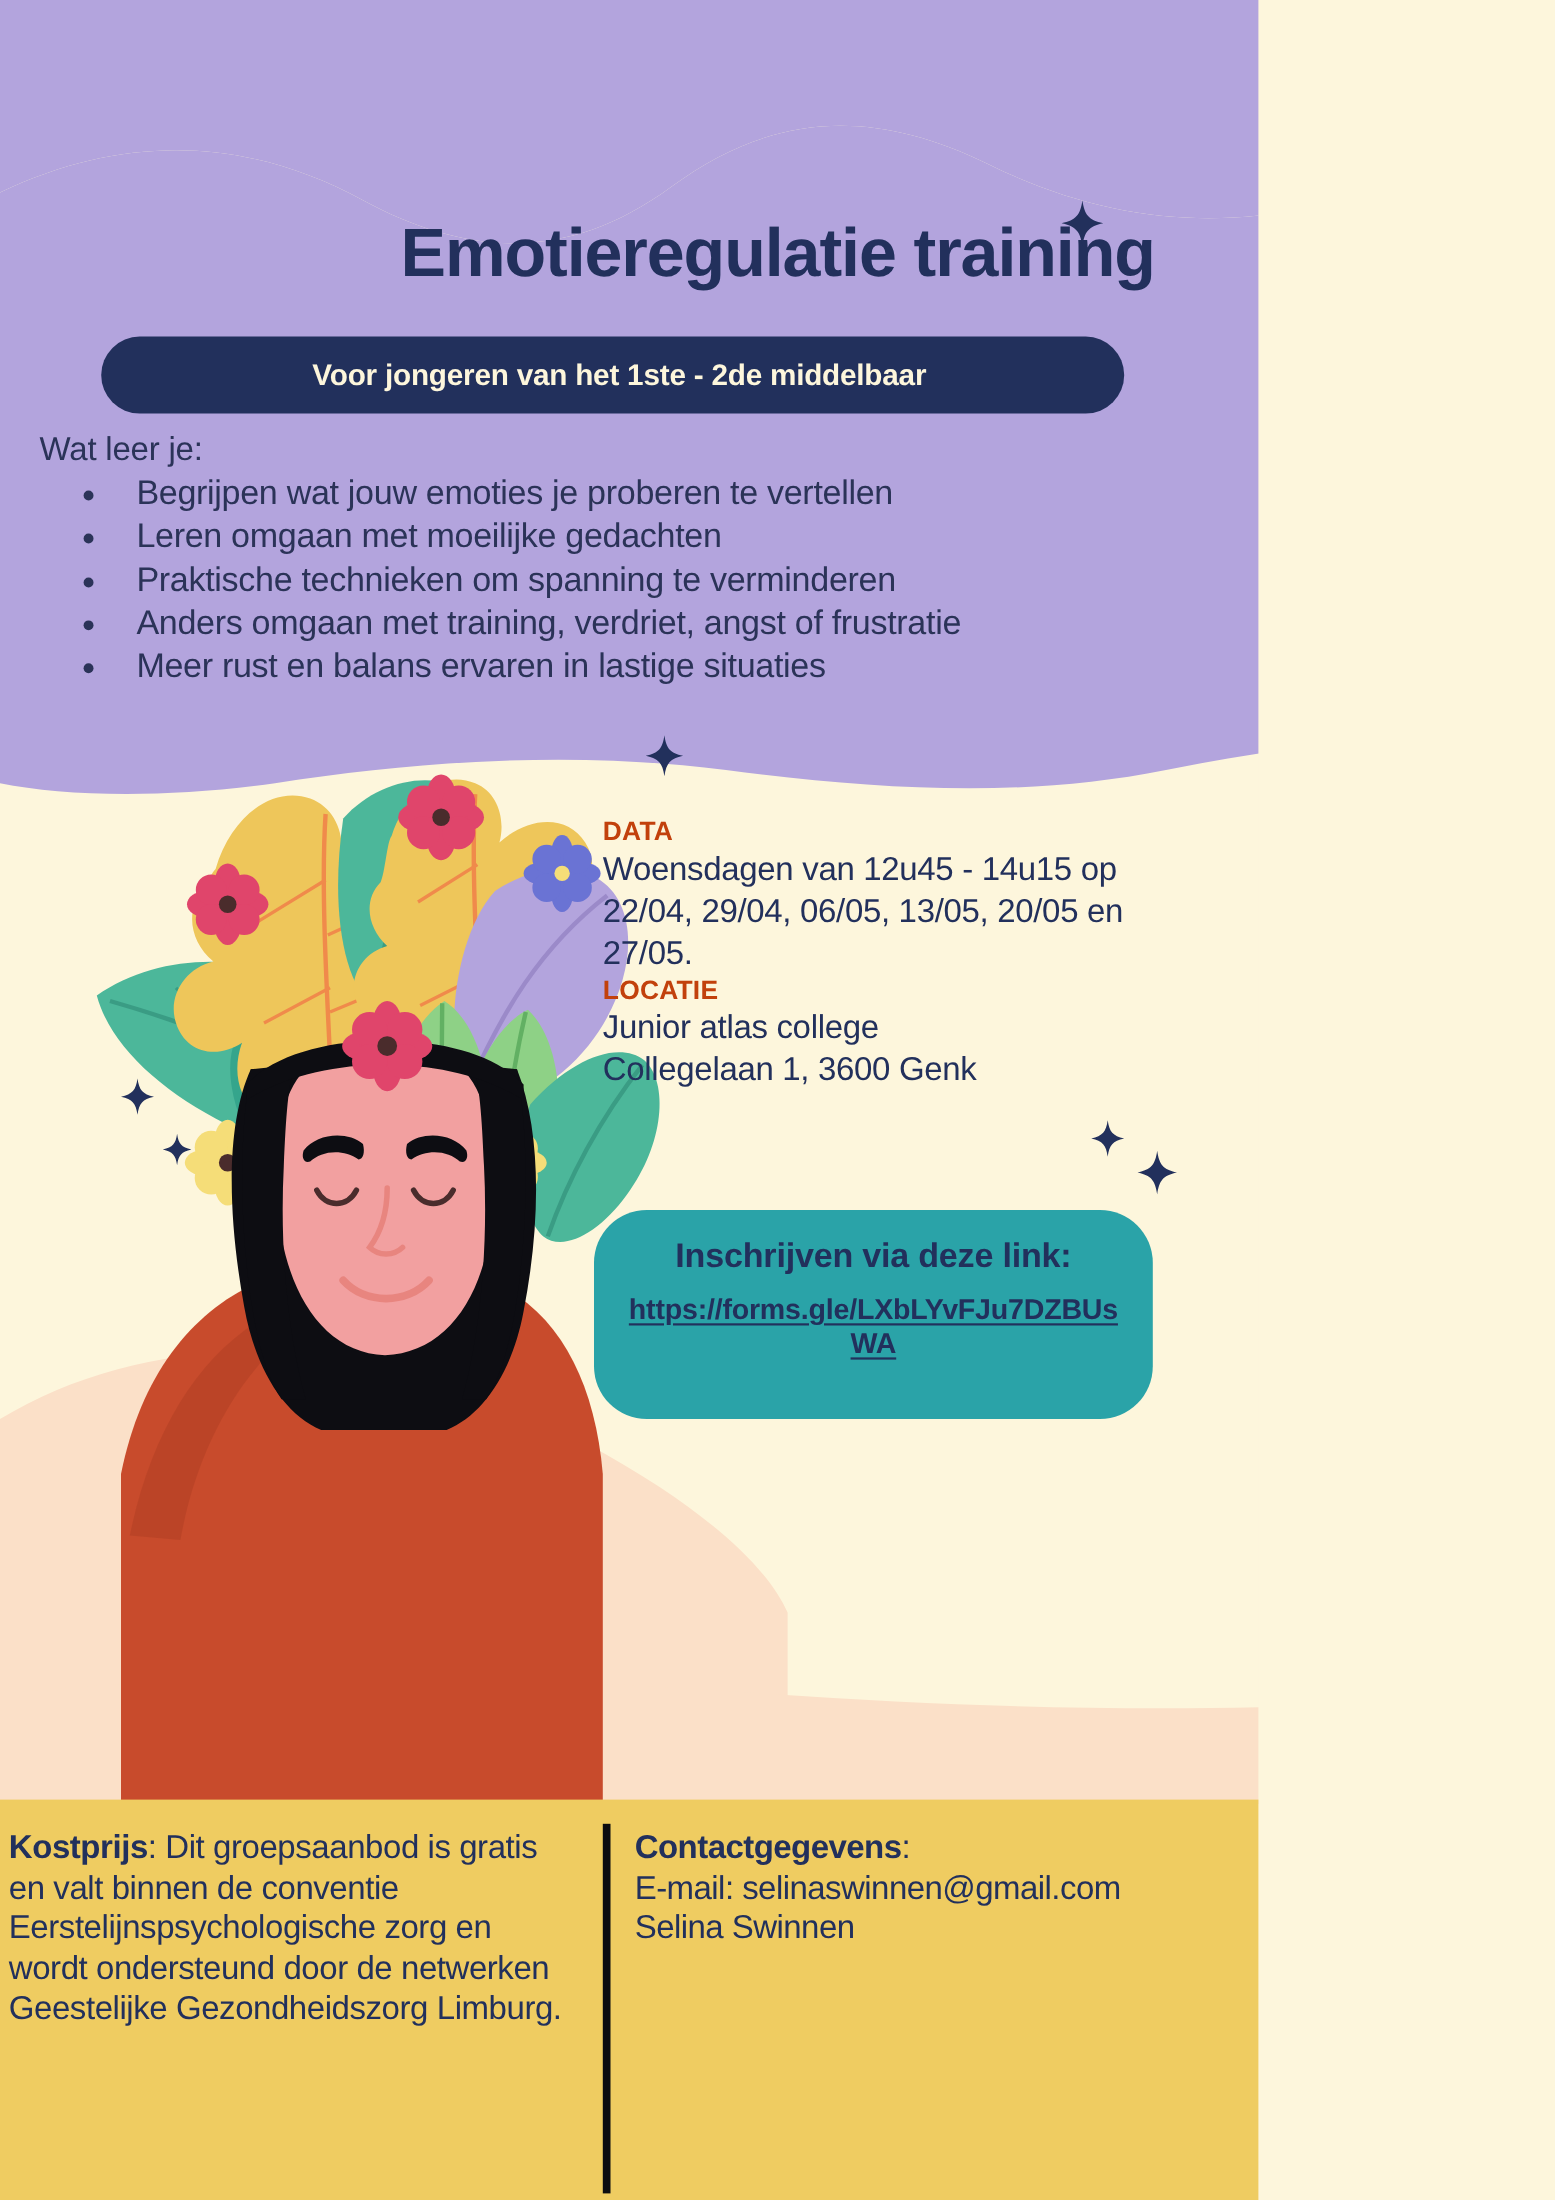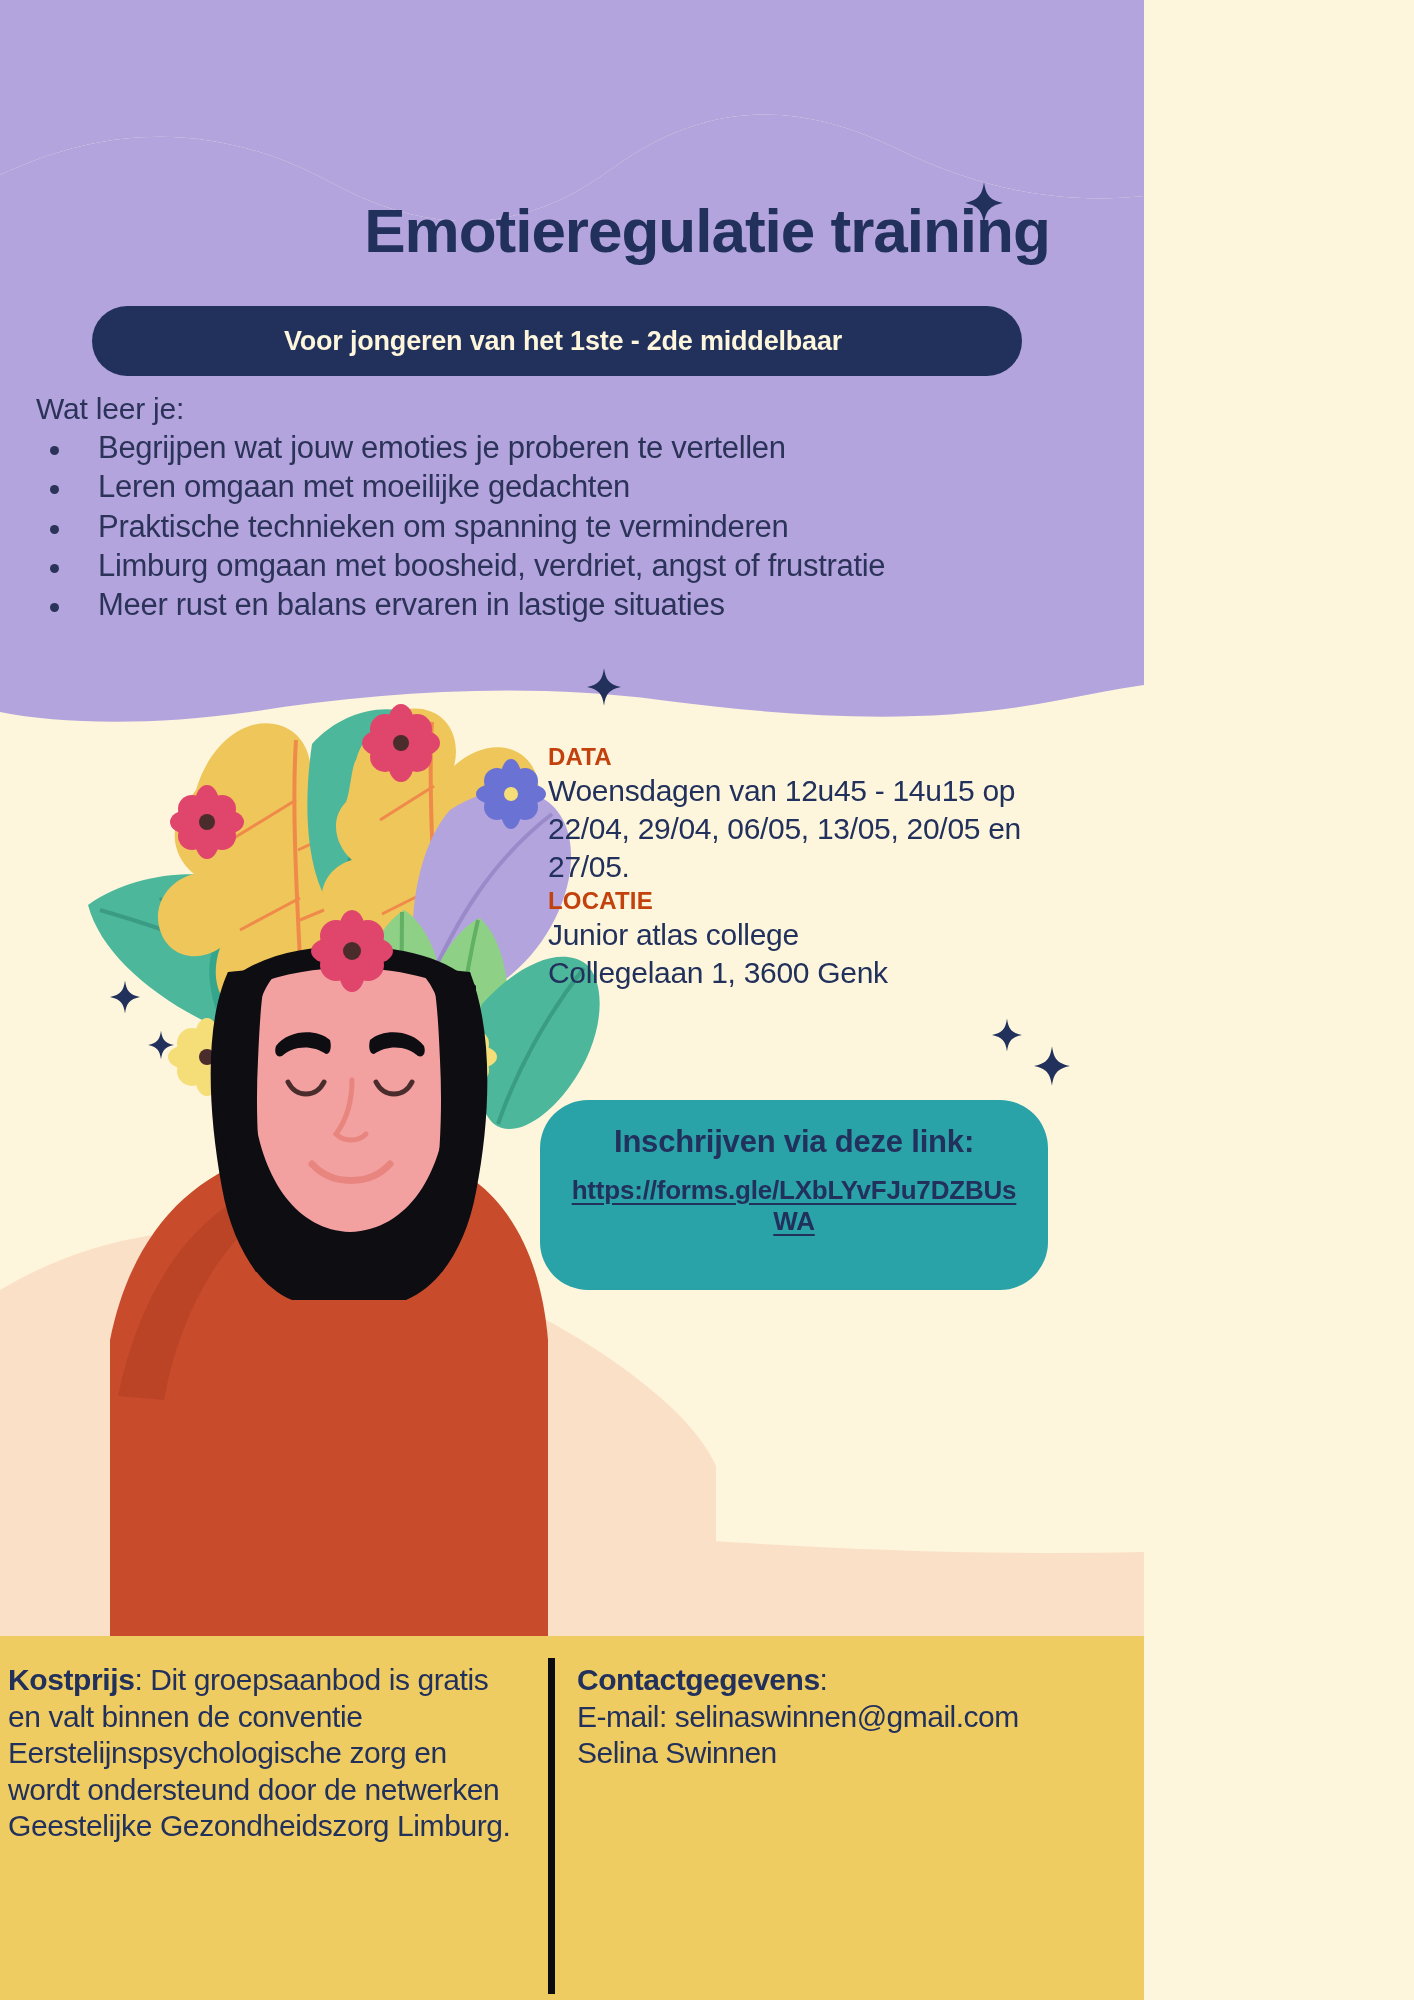--- a/index.html
+++ b/index.html
@@ -88,21 +88,21 @@
     top: 392px;
     left: 36px;
     font-size: 30px;
     color: #2b3358;
     letter-spacing: -0.2px;
   }
 
   .learn-list {
     position: absolute;
     top: 430px;
-    left: 42px;
+    left: 68px;
     width: 900px;
     list-style: none;
   }
 
   .learn-list li {
     position: relative;
     padding-left: 56px;
     font-size: 31px;
     line-height: 1.17;
     color: #2b3358;
@@ -454,21 +454,21 @@
     <div class="subtitle-pill">
       <span class="subtitle-pill-text">Voor jongeren van het 1ste - 2de middelbaar</span>
     </div>
 
     <div class="learn-label">Wat leer je:</div>
 
     <ul class="learn-list">
       <li>Begrijpen wat jouw emoties je proberen te vertellen</li>
       <li>Leren omgaan met moeilijke gedachten</li>
       <li>Praktische technieken om spanning te verminderen</li>
-      <li>Limburg omgaan met boosheid, verdriet, angst of frustratie</li>
+      <li>Anders omgaan met training, verdriet, angst of frustratie</li>
       <li>Meer rust en balans ervaren in lastige situaties</li>
     </ul>
   </div>
 
   <svg class="sparkle" style="left:587px; top:668px; width:34px; height:38px;" viewBox="0 0 40 44">
     <path d="M20,0 C22,14 26,19 40,22 C26,25 22,30 20,44 C18,30 14,25 0,22 C14,19 18,14 20,0 Z" fill="#22305c"></path>
   </svg>
   <svg class="sparkle" style="left:110px; top:980px; width:30px; height:34px;" viewBox="0 0 40 44">
     <path d="M20,0 C22,14 26,19 40,22 C26,25 22,30 20,44 C18,30 14,25 0,22 C14,19 18,14 20,0 Z" fill="#22305c"></path>
   </svg>

